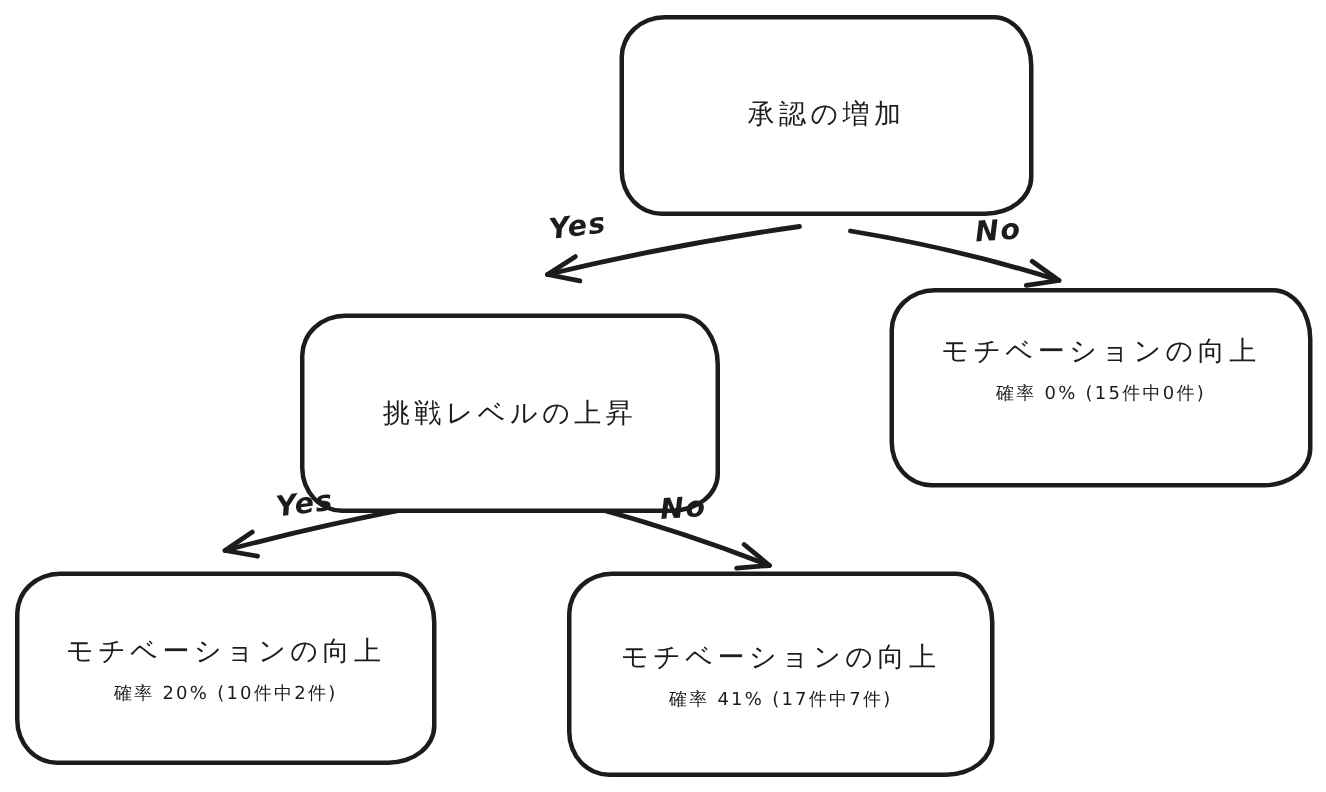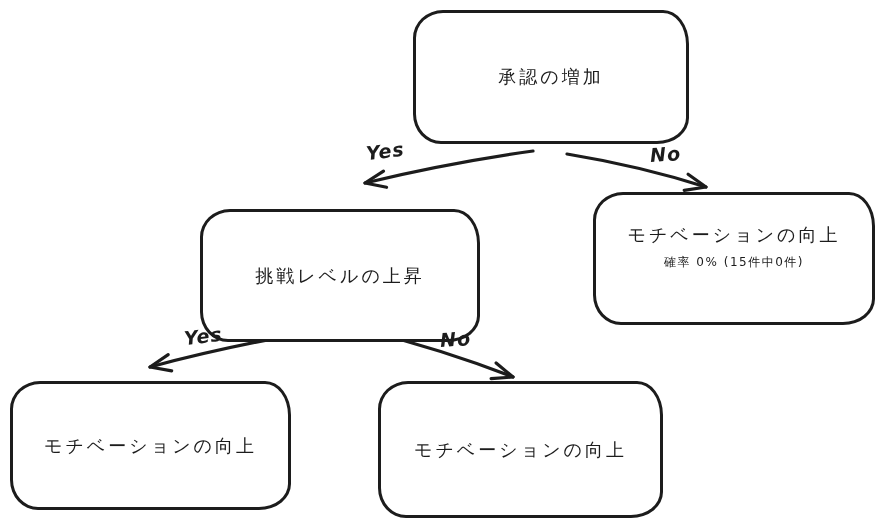--- a/index.html
+++ b/index.html
@@ -98,24 +98,26 @@
     <div class="node-label">挑戦レベルの上昇</div>
   </div>
 
   <div class="node" id="node-leaf-no">
     <div class="node-label">モチベーションの向上</div>
     <div class="prob-label">確率 0% (15件中0件)</div>
   </div>
 
   <div class="node" id="node-leaf-yesyes">
     <div class="node-label">モチベーションの向上</div>
+    <div class="prob-label">確率 20% (10件中2件)</div>
   </div>
 
   <div class="node" id="node-leaf-yesno">
     <div class="node-label">モチベーションの向上</div>
+    <div class="prob-label">確率 41% (17件中7件)</div>
   </div>
 
   <span class="edge-label" id="label-root-yes">Yes</span>
   <span class="edge-label" id="label-root-no">No</span>
   <span class="edge-label" id="label-challenge-yes">Yes</span>
   <span class="edge-label" id="label-challenge-no">No</span>
 
 </div>
 
 </body></html>

